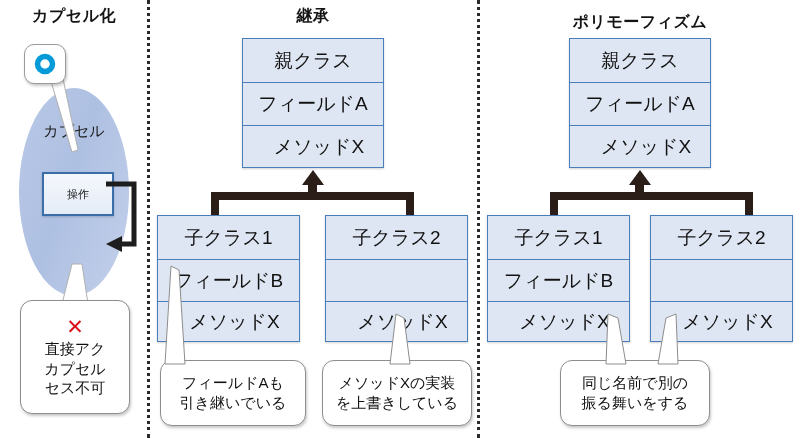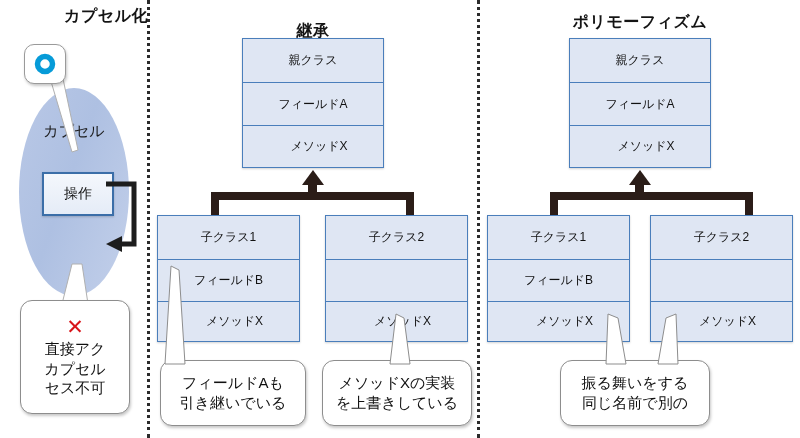--- a/index.html
+++ b/index.html
@@ -42,21 +42,21 @@
     border: 1px solid #4a7ebb;
     background: #dfe6f3;
     box-shadow: 0 1px 2px rgba(0,0,0,0.18);
   }
   .classrow {
     box-sizing: border-box;
     border-bottom: 1px solid #4a7ebb;
     display: flex;
     align-items: center;
     justify-content: center;
-    font-size: 12px;
+    font-size: 19px;
     color: #111111;
     white-space: nowrap;
   }
   .classrow:last-child { border-bottom: none; padding-left: 12px; }
 
   
   .conn { background: #2b1d18; }
   .conn-arrow {
     width: 0; height: 0;
     border-left: 11px solid transparent;
@@ -73,21 +73,21 @@
     font-size: 15px;
     color: #1a1a1a;
     white-space: nowrap;
     text-align: center;
   }
   .op-box {
     box-sizing: border-box;
     border: 2px solid #3b6ea8;
     background: linear-gradient(180deg,#f4f7fc 0%, #e5ecf7 100%);
     display: flex; align-items: center; justify-content: center;
-    font-size: 14px; color: #111;
+    font-size: 11px; color: #111;
     box-shadow: 0 1px 2px rgba(0,0,0,0.18);
   }
   .cyl {
     position: absolute;
   }
   .cyl-body {
     position: absolute;
     left: 0; right: 0;
     background: linear-gradient(90deg,#7ea4d4 0%, #cfe0f2 32%, #eaf2fb 46%, #a9c5e4 78%, #7ea4d4 100%);
     border-left: 1px solid #6f93c4;
@@ -144,22 +144,22 @@
     box-shadow: 1px 2px 3px rgba(0,0,0,0.22);
     display: flex; align-items: center; justify-content: center;
     z-index: 6;
   }
 </style>
 </head>
 <body>
 
 <div id="canvas">
 
-  <div class="abs section-title" style="left:0px; top:6px; width:148px;text-align:right;">カプセル化</div>
-  <div class="abs section-title" style="left:150px; top:21px; width:326px;">継承</div>
+  <div class="abs section-title" style="left:0px; top:6px; width:148px;">カプセル化</div>
+  <div class="abs section-title" style="left:150px; top:6px; width:326px;">継承</div>
   <div class="abs section-title" style="left:480px; top:12px; width:320px;">ポリモーフィズム</div>
 
   <div class="abs divider" style="left:147px; top:0px; height:438px;"></div>
   <div class="abs divider" style="left:477px; top:0px; height:438px;"></div>
 
   <div class="abs capsule-ellipse" style="left:19px; top:88px; width:110px; height:208px;"></div>
 
   <svg class="abs" style="left:0px; top:40px; width:148px; height:160px; z-index:4;">
     <polygon points="50,38 62,34 78,110 72,112" fill="#ffffff" stroke="#b0b0b0" stroke-width="1"></polygon>
   </svg>
@@ -254,17 +254,17 @@
     <div class="classrow" style="height:42px;"></div>
     <div class="classrow" style="height:39px;">メソッドX</div>
   </div>
 
   <svg class="abs" style="left:580px; top:312px; width:110px; height:60px; z-index:6;">
     <polygon points="28,2 38,6 46,52 26,52" fill="#ffffff" stroke="#8d8d8d" stroke-width="1"></polygon>
     <polygon points="96,2 86,6 78,52 98,52" fill="#ffffff" stroke="#8d8d8d" stroke-width="1"></polygon>
   </svg>
 
   <div class="callout abs" style="left:560px; top:360px; width:150px; height:66px;">
+    <span class="ln">同じ名前で別の</span>
     <span class="ln">振る舞いをする</span>
-    <span class="ln">同じ名前で別の</span>
   </div>
 
 </div>
 
 </body></html>

